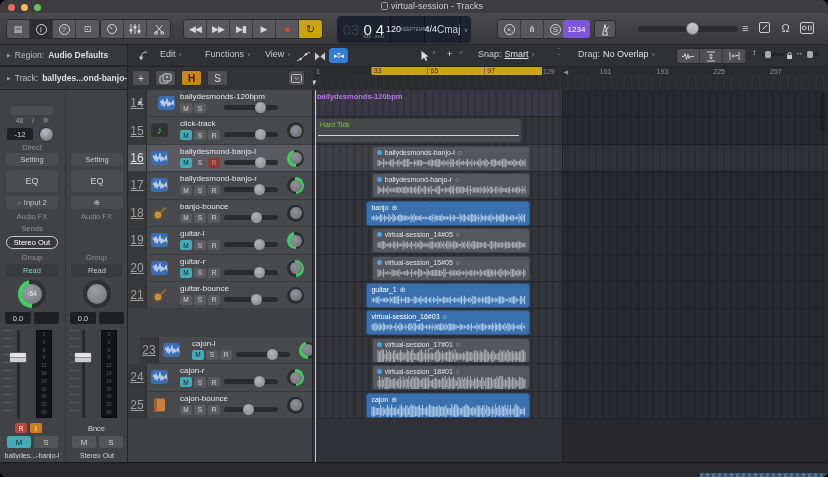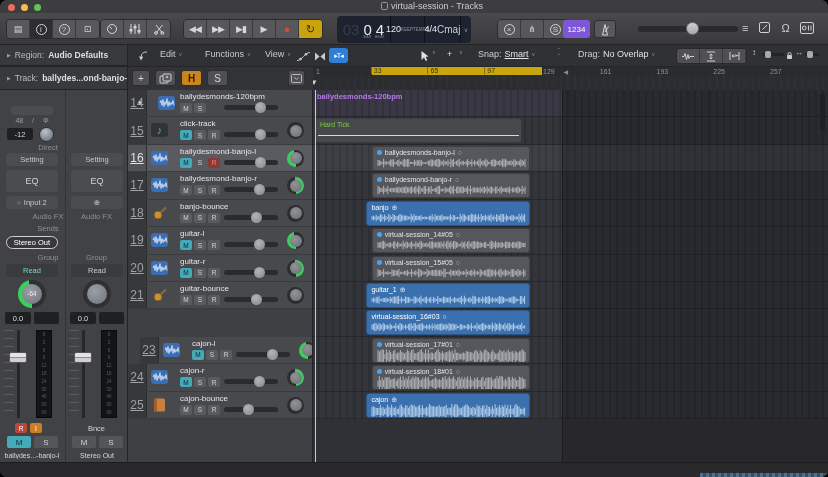--- a/index.html
+++ b/index.html
@@ -67,21 +67,21 @@
   .rt{position:absolute;top:1px;font-size:7px;color:#8f9193;}
   .rt.on{color:#3d3406;border-left:1px solid #8a7107;padding-left:2px;top:0;}
   #ruler-sub{position:absolute;left:0;top:8px;width:100%;height:15px;background:repeating-linear-gradient(90deg,#2c2d30 0 5.7px,#313236 5.7px 7.1px);opacity:.8;}
   #ph-tri{position:absolute;left:-3px;top:11px;color:#cfd3d8;font-size:8px;}
   #end-marker{position:absolute;top:1px;font-size:6px;color:#8a8c90;}
 
   
   #body{left:0;top:90px;width:828px;height:372px;}
   #inspector{position:absolute;left:0;top:0;width:128px;height:372px;background:#414245;border-right:1px solid #232325;}
   .strip{position:absolute;top:0;width:62px;height:372px;}
-  #stripL{left:1px;padding-left:16px;} #stripR{left:65px;border-left:1px solid #333436;}
+  #stripL{left:1px;} #stripR{left:65px;border-left:1px solid #333436;}
   .s-lbl{position:absolute;width:100%;text-align:center;font-size:7.5px;color:#8f9193;}
   .s-btn{position:absolute;left:5px;width:52px;height:13px;background:#4b4c4f;border-radius:3px;color:#c6c7c9;font-size:7.5px;display:flex;align-items:center;justify-content:center;gap:3px;}
   .s-eq{height:22px;font-size:9px;color:#d2d3d5;}
   .s-pill{background:#39393b;border:1px solid #cfcfd1;border-radius:7px;color:#fff;}
   .s-read{color:#7fd4b8;background:#3a3b3d;}
   .s-readR{color:#c9cacb;background:#3a3b3d;}
   .s-box{position:absolute;background:#1f2022;border-radius:2px;color:#d8d9db;font-size:7.5px;display:flex;align-items:center;justify-content:center;}
   .knob-lg{position:absolute;left:17px;top:190px;width:28px;height:28px;border-radius:50%;background:#2f3032;}
   .knob-lg.greenL{background:conic-gradient(#2f3032 0 50%,#3ad05e 50% 96%,#2f3032 96%);}
   .knob-lg:after{content:"";position:absolute;left:4px;top:4px;width:20px;height:20px;border-radius:50%;background:radial-gradient(circle at 40% 35%,#9aa0a6,#6e7377);}

